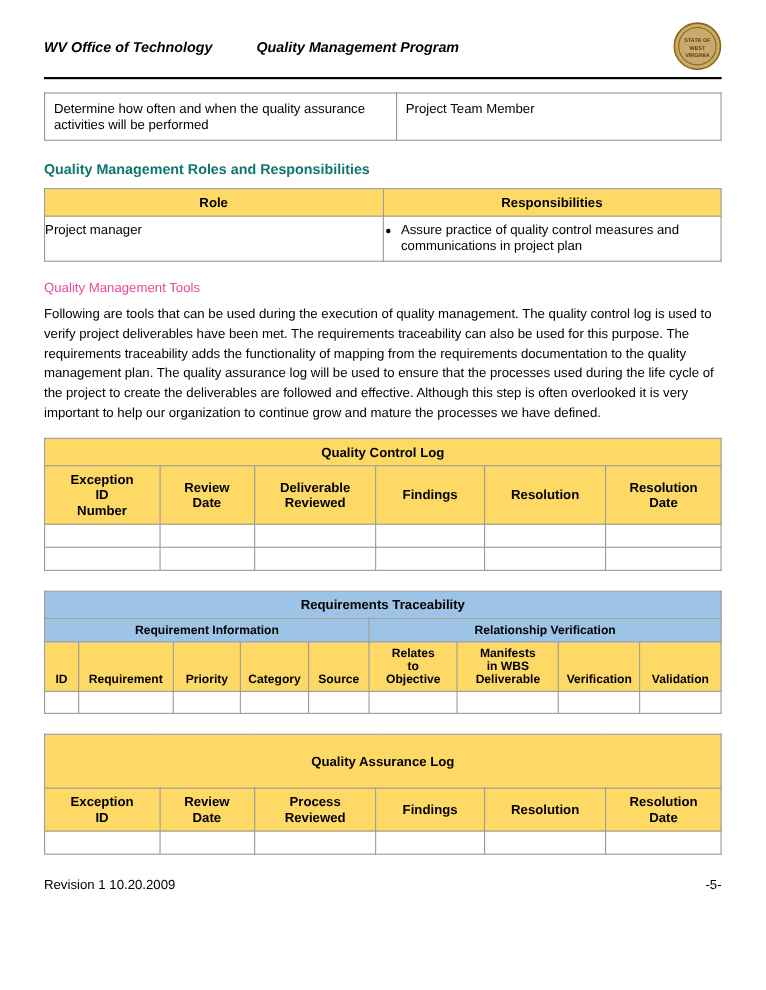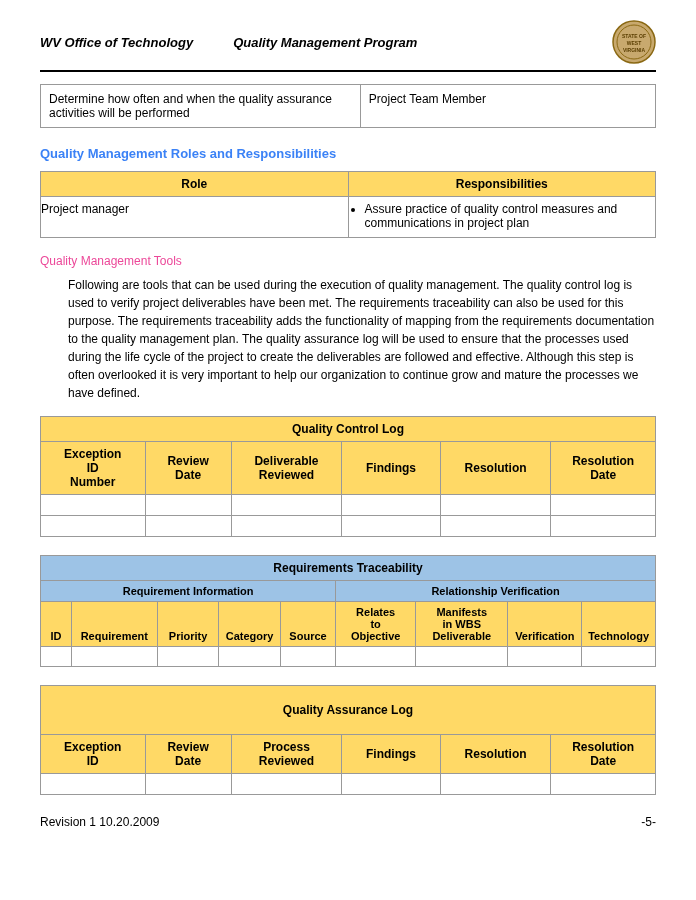--- a/index.html
+++ b/index.html
@@ -49,21 +49,21 @@
       font-size: 12px;
     }
     .intro-table td {
       border: 1px solid #999;
       padding: 7px 8px;
       vertical-align: top;
     }
 
     
     .section-heading {
-      color: #3b82f6;
+      color: #0f766e;
       font-size: 13px;
       font-weight: bold;
       margin-bottom: 10px;
       margin-top: 4px;
     }
     .section-heading-small {
       color: #ec4899;
       font-size: 12px;
       font-weight: normal;
       margin-bottom: 8px;
@@ -94,21 +94,20 @@
     }
     .roles-table td ul li {
       margin-bottom: 2px;
     }
 
     
     .body-text {
       font-size: 12px;
       line-height: 1.5;
       margin-bottom: 14px;
-      margin-left: 28px;
     }
 
     
     .qc-table {
       width: 100%;
       border-collapse: collapse;
       margin-bottom: 18px;
       font-size: 12px;
     }
     .qc-table .table-title {
@@ -306,21 +305,21 @@
     </tr>
     <tr>
       <th style="width:5%">ID</th>
       <th style="width:14%">Requirement</th>
       <th style="width:10%">Priority</th>
       <th style="width:10%">Category</th>
       <th style="width:9%">Source</th>
       <th style="width:13%">Relates<br>to<br>Objective</th>
       <th style="width:15%">Manifests<br>in WBS<br>Deliverable</th>
       <th style="width:12%">Verification</th>
-      <th style="width:12%">Technology</th>
+      <th style="width:12%">Validation</th>
     </tr>
   </thead>
   <tbody>
     <tr class="empty-row">
       <td></td>
       <td></td>
       <td></td>
       <td></td>
       <td></td>
       <td></td>

